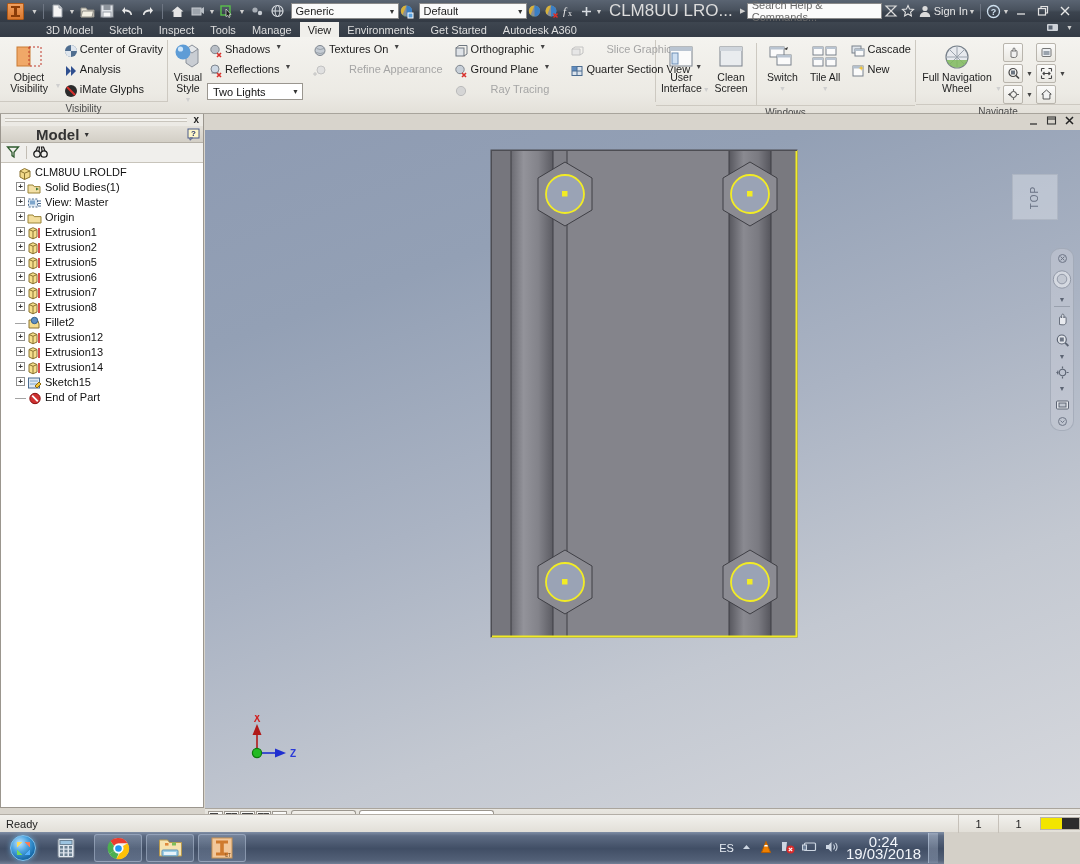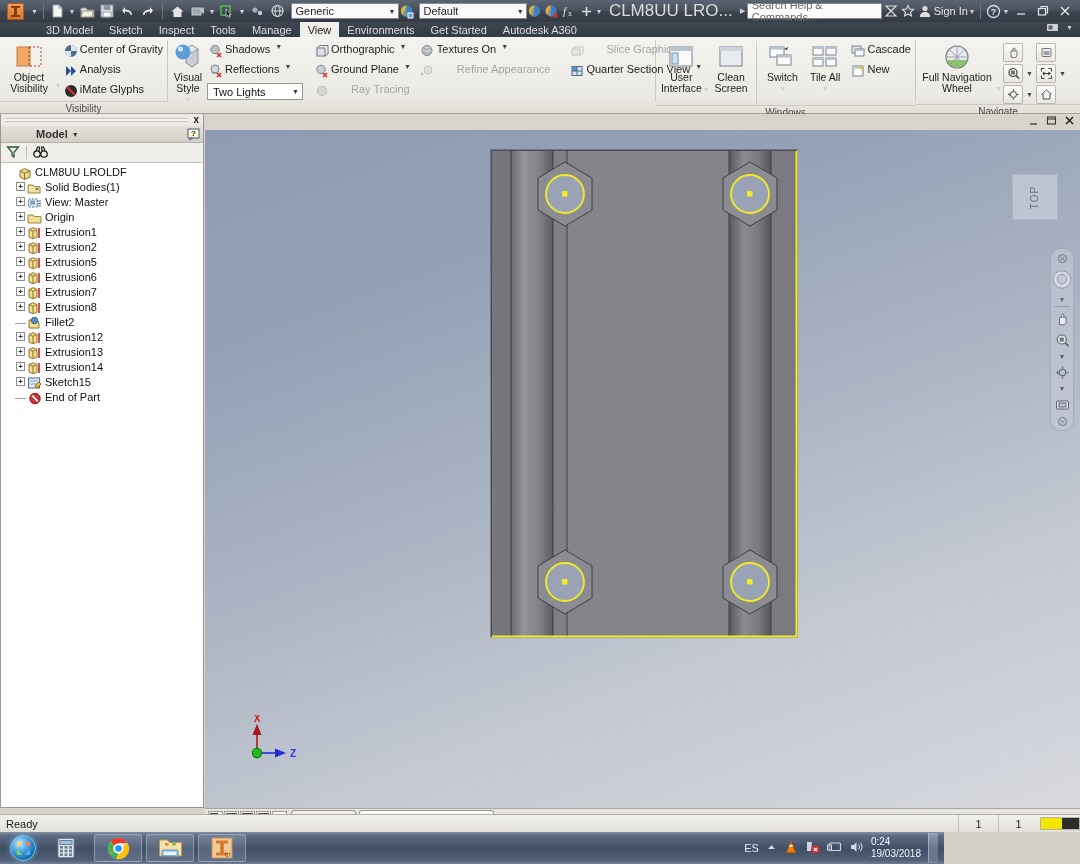--- a/index.html
+++ b/index.html
@@ -122,21 +122,21 @@
     display:flex;flex-direction:column;
   }
   .br-grip{ height:12px; background:#eceae5; position:relative; display:flex;align-items:center;}
   .br-grip .lines{ position:absolute;left:4px;right:16px;top:4px;height:4px;
      background:repeating-linear-gradient(to bottom,#c9c5bd 0px,#c9c5bd 1px,#f4f3ef 1px,#f4f3ef 3px);}
   .br-grip .x{ position:absolute;right:4px;top:0px;font-size:10px;color:#222;font-weight:bold;}
   .br-head{
     height:17px; background:linear-gradient(to bottom,#e4e1da,#d3cfc6);
     display:flex;align-items:center;padding:0 3px; border-bottom:1px solid #b5b0a7;
   }
-  .br-head .t{ font-weight:bold;font-size:11px;color:#333;padding-left:32px;}
+  .br-head .t{ font-weight:bold;font-size:15px;color:#333;padding-left:32px;}
   .br-head .c{ font-size:7px;margin-left:4px;color:#333;}
   .br-head .help{ margin-left:auto; width:13px;height:13px;}
   .br-tools{
     height:20px;display:flex;align-items:center;padding:0 5px;gap:6px;
     background:#f0efec;border-bottom:1px solid #c8c4bb;
   }
   .vsep{ width:1px;height:13px;background:#c2bdb4;}
   .tree{ flex:1; background:#ffffff; padding:3px 0 0 2px; overflow:hidden;}
   .node{ display:flex;align-items:flex-start;height:15px;font-size:11px;color:#111;white-space:nowrap;}
   .node .exp{
@@ -228,21 +228,21 @@
   .tbicon{
     width:40px;height:30px;display:flex;align-items:center;justify-content:center;
   }
   .tbbtn{
     width:48px;height:28px;display:flex;align-items:center;justify-content:center;
     border:1px solid rgba(190,205,225,.45);border-radius:3px;
     background:linear-gradient(to bottom,rgba(200,215,235,.22),rgba(140,160,190,.22));
     margin-right:4px;
   }
   .tray{ margin-left:auto; display:flex;align-items:center;gap:7px;padding-right:6px;color:#e9eef5;font-size:11px;}
-  .clock{ line-height:12px;font-size:10px;color:#f2f5fa;}
+  .clock{ text-align:center;line-height:12px;font-size:15px;color:#f2f5fa;}
   .showdesk{ width:10px;height:30px;background:linear-gradient(to bottom,rgba(220,230,245,.35),rgba(170,185,210,.25));
              border-left:1px solid rgba(200,215,235,.5);}
 </style>
 </head>
 <body>
 
 <div class="app">
 
   <div class="titlebar">
     <div class="appbtn">
@@ -516,20 +516,41 @@
                 </svg>
             </span>
             <span>Reflections</span>
             <span class="dd">▼</span>
           </div>
           <div class="selbox">
             <span>Two Lights</span>
             <span class="ca" style="font-size:7px;color:#333;">▼</span>
           </div>
         </div>
+        <div class="smallcol" style="margin-left:8px;">
+          <div class="smallrow">
+            <span class="gi">
+              <svg width="15" height="14" viewBox="0 0 15 14">
+                  <circle cx="7" cy="6.5" r="5" fill="#c5ccd4" stroke="#7e858e"></circle>
+                  <path d="M3.5 4.5q3.5 2 7.5 0M3 8.5q4 2 9 0" fill="none" stroke="#98a0a8"></path>
+                </svg>
+            </span>
+            <span>Textures On</span>
+            <span class="dd">▼</span>
+          </div>
+          <div class="smallrow dis">
+            <span class="gi">
+              <svg width="15" height="14" viewBox="0 0 15 14">
+                  <circle cx="8" cy="6" r="4" fill="#e0e0e0" stroke="#c2c2c2"></circle>
+                  <path d="M2 8v4M0 10h4" stroke="#c2c2c2"></path>
+                </svg>
+            </span>
+            <span>Refine Appearance</span>
+          </div>
+        </div>
         <div class="smallcol" style="margin-left:10px;">
           <div class="smallrow">
             <span class="gi">
               <svg width="15" height="14" viewBox="0 0 15 14">
                   <rect x="2" y="4" width="8" height="8" fill="#dfe3e8" stroke="#6f7780"></rect>
                   <path d="M2 4l3-2.5h8V10l-3 2" fill="none" stroke="#6f7780"></path>
                 </svg>
             </span>
             <span>Orthographic</span>
             <span class="dd">▼</span>
@@ -544,41 +565,20 @@
             <span>Ground Plane</span>
             <span class="dd">▼</span>
           </div>
           <div class="smallrow dis">
             <span class="gi">
               <svg width="15" height="14" viewBox="0 0 15 14">
                   <circle cx="7" cy="7" r="4.6" fill="#d5d5d5" stroke="#bbb"></circle>
                 </svg>
             </span>
             <span>Ray Tracing</span>
-          </div>
-        </div>
-        <div class="smallcol" style="margin-left:8px;">
-          <div class="smallrow">
-            <span class="gi">
-              <svg width="15" height="14" viewBox="0 0 15 14">
-                  <circle cx="7" cy="6.5" r="5" fill="#c5ccd4" stroke="#7e858e"></circle>
-                  <path d="M3.5 4.5q3.5 2 7.5 0M3 8.5q4 2 9 0" fill="none" stroke="#98a0a8"></path>
-                </svg>
-            </span>
-            <span>Textures On</span>
-            <span class="dd">▼</span>
-          </div>
-          <div class="smallrow dis">
-            <span class="gi">
-              <svg width="15" height="14" viewBox="0 0 15 14">
-                  <circle cx="8" cy="6" r="4" fill="#e0e0e0" stroke="#c2c2c2"></circle>
-                  <path d="M2 8v4M0 10h4" stroke="#c2c2c2"></path>
-                </svg>
-            </span>
-            <span>Refine Appearance</span>
           </div>
         </div>
         <div class="pdiv" style="margin-left:10px;"></div>
         <div class="smallcol" style="margin-left:8px;">
           <div class="smallrow dis">
             <span class="gi">
               <svg width="15" height="14" viewBox="0 0 15 14">
                   <path d="M2 5h8v6H2z" fill="#e6e6e6" stroke="#c2c2c2"></path>
                   <path d="M2 5l3-2h8v6l-3 2" fill="none" stroke="#c2c2c2"></path>
                 </svg>

